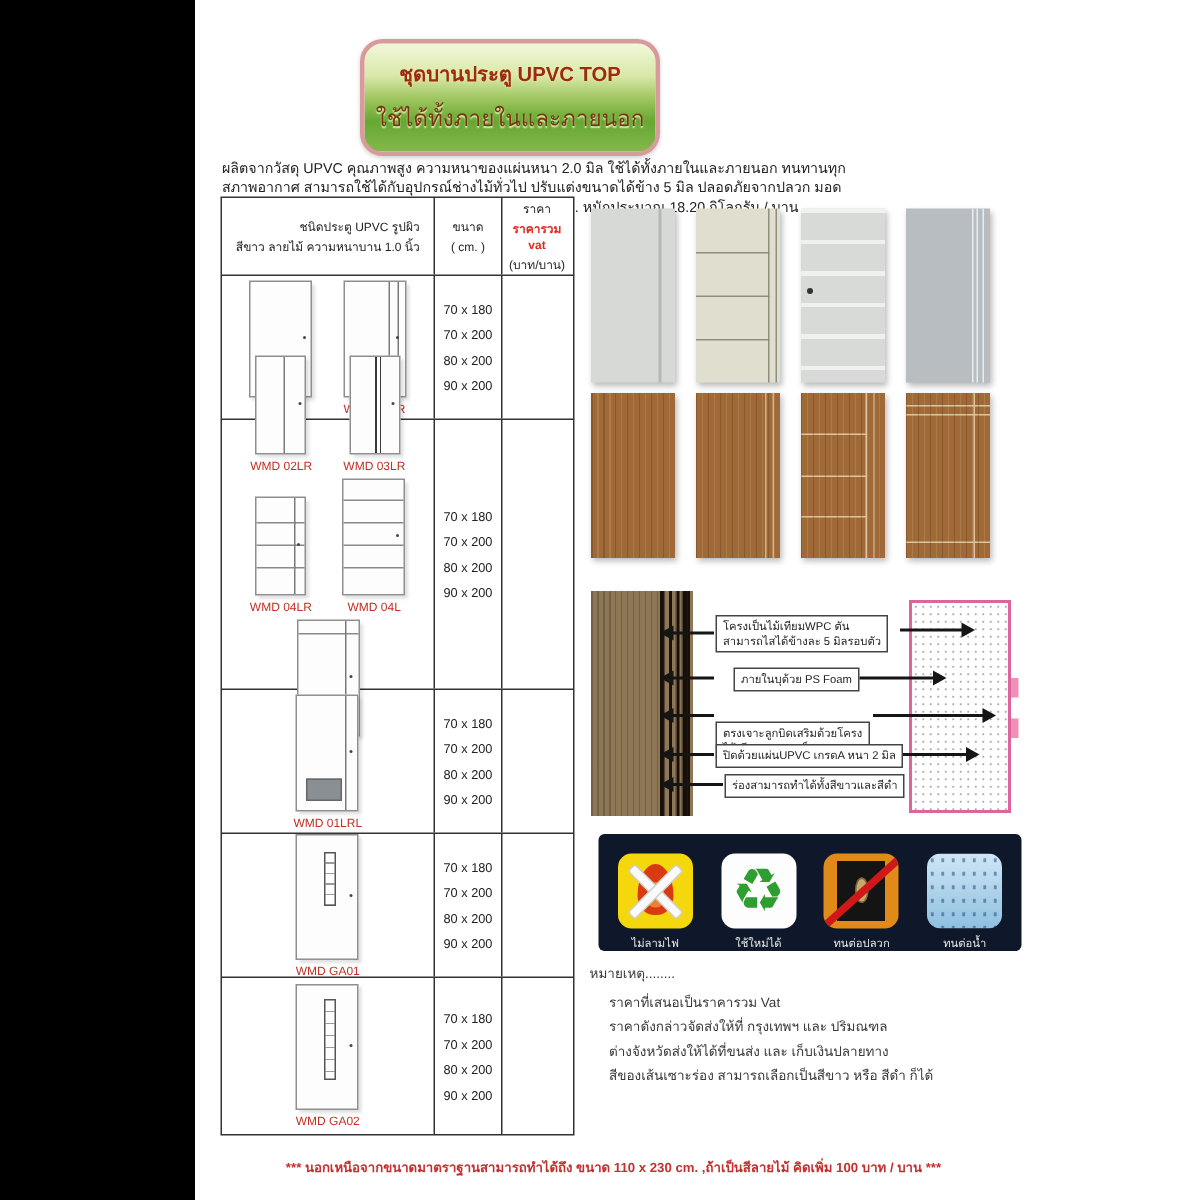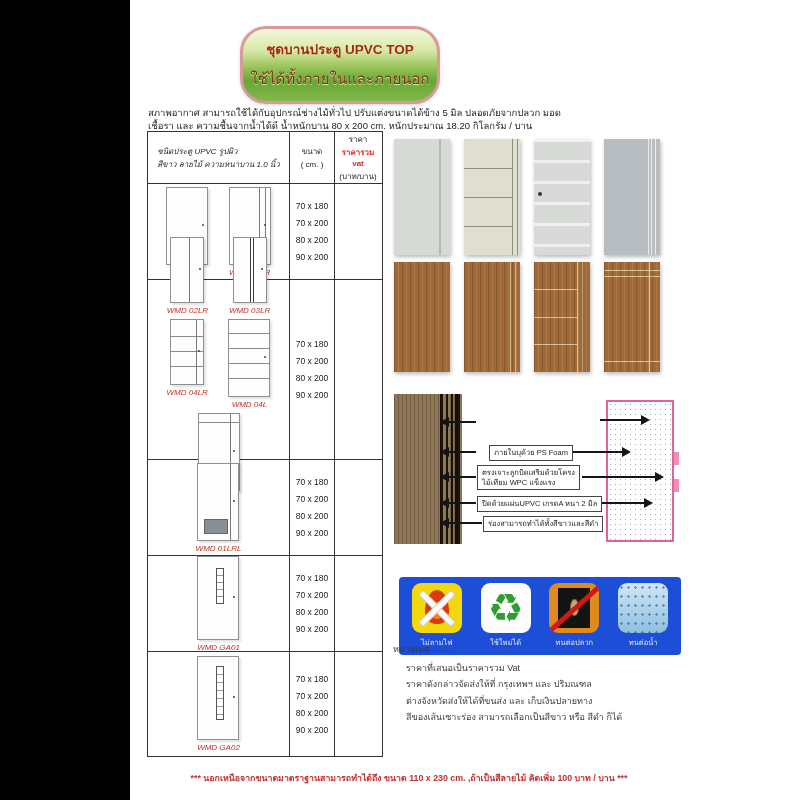--- a/index.html
+++ b/index.html
@@ -2,38 +2,38 @@
 <html><head>
 <meta charset="utf-8">
 <style>
   html,body{margin:0;padding:0;background:#fff;}
   .page{position:relative;width:800px;height:800px;background:#ffffff;overflow:hidden;
         font-family:"Liberation Sans","DejaVu Sans",sans-serif;color:#222;}
   .leftbar{position:absolute;left:0;top:0;width:130px;height:800px;background:#000;}
 
   
   .banner{position:absolute;left:240px;top:26px;width:194px;height:72px;border:3px solid #d89a9a;
-          border-radius:26px;text-align:center;
+          border-radius:15px;text-align:center;
           background:linear-gradient(to bottom,#f2f8da 0%,#d8e8a8 30%,#9cc55c 52%,#66a832 72%,#83b84c 100%);
           box-shadow:0 1px 3px rgba(0,0,0,.18);}
   .banner-title{margin-top:9px;font-size:13.5px;font-weight:bold;color:#9c2b15;text-shadow:0 0 2px #f5eea0;}
   .banner-sub{margin-top:7px;font-size:15px;font-weight:normal;color:#7a3510;text-shadow:0 1px 1px #e9f2c2;}
 
   
   .desc{position:absolute;left:148px;top:106px;width:540px;font-size:9.5px;line-height:13px;color:#222;}
   .dline{white-space:nowrap;}
 
   
   .dtable{position:absolute;left:147px;top:131px;width:234px;border:1px solid #333;background:#fff;}
   .trow{display:flex;border-top:1px solid #333;}
   .trow.thead{border-top:none;height:51px;}
   .r1{height:95px;} .r2{height:179px;} .r3{height:95px;} .r4{height:95px;} .r5{height:104px;}
   .cell{box-sizing:border-box;}
-  .c-door{width:141px;display:flex;flex-wrap:wrap;align-items:flex-start;justify-content:space-evenly;
-          align-content:center;padding:2px 1px;font-style:italic;}
+  .c-door{width:141px;display:flex;flex-wrap:wrap;align-items:flex-end;justify-content:space-evenly;
+          align-content:center;padding:2px 1px;}
   .c-size{width:45px;border-left:1px solid #333;display:flex;flex-direction:column;
           justify-content:center;align-items:center;gap:7px;}
   .c-price{width:47px;border-left:1px solid #333;}
   .th{flex-direction:column;justify-content:center;text-align:center;font-size:8px;line-height:11px;gap:2px;}
   .c-door.th{display:flex;} .c-price.th{display:flex;}
   .red{color:#e02a20;font-weight:bold;}
   .sz{font-size:8.5px;color:#222;}
 
   
   .doorwrap{display:flex;flex-direction:column;align-items:center;margin:2px 3px;}
@@ -98,36 +98,36 @@
         background-size:3px 100%,2px 100%,2px 100%,5px 100%;
         background-position:70% 0,79% 0,86% 0,97% 0;background-repeat:no-repeat;}
   .plank::before{content:'';position:absolute;inset:0;
         background:repeating-linear-gradient(90deg,rgba(50,35,15,.28) 0 1px,transparent 1px 4px);}
   .foam{position:absolute;left:606px;top:400px;width:64px;height:138px;border:2px solid #e0649c;
         background-color:#fff;background-image:radial-gradient(#a8adb5 .6px,transparent .8px);background-size:5px 5px;}
   .foam::before{content:'';position:absolute;right:-7px;top:36%;width:5px;height:13px;background:#f090b8;}
   .foam::after{content:'';position:absolute;right:-7px;top:56%;width:5px;height:13px;background:#f090b8;}
   .dlabel{position:absolute;background:#fff;border:1px solid #444;font-size:7.5px;line-height:9.5px;
         padding:2px 4px;color:#222;white-space:nowrap;z-index:3;}
-  .lb1{left:477px;top:410px;} .lb2{left:489px;top:445px;} .lb3{left:477px;top:465px;}
+  .lb1{left:477px;top:410px;} .lb2{left:489px;top:445px;} .lb3{left:477px;top:481px;}
   .lb4{left:477px;top:496px;} .lb5{left:483px;top:516px;}
   .arrow{position:absolute;height:2px;background:#151515;z-index:2;}
   .arrow.left::before{content:'';position:absolute;left:-8px;top:-4px;width:0;height:0;
         border:5px solid transparent;border-right:9px solid #151515;border-left:0;}
   .arrow.right::after{content:'';position:absolute;right:-8px;top:-4px;width:0;height:0;
         border:5px solid transparent;border-left:9px solid #151515;border-right:0;}
   .ar1l{left:448px;top:421px;width:28px;} .ar1r{left:600px;top:419px;width:42px;}
   .ar2l{left:448px;top:451px;width:28px;} .ar2r{left:557px;top:451px;width:66px;}
   .ar3l{left:448px;top:476px;width:28px;} .ar3r{left:582px;top:476px;width:74px;}
   .ar4l{left:448px;top:502px;width:28px;} .ar4r{left:601px;top:502px;width:44px;}
   .ar5l{left:448px;top:522px;width:34px;}
 
   
-  .badgebar{position:absolute;left:399px;top:556px;width:282px;height:78px;background:#1d4ed8;
-        border-radius:4px;display:flex;justify-content:space-evenly;align-items:flex-start;padding-top:6px;box-sizing:border-box;margin-top:21px;}
+  .badgebar{position:absolute;left:399px;top:556px;width:282px;height:78px;background:#0f172a;
+        border-radius:4px;display:flex;justify-content:space-evenly;align-items:flex-end;padding-top:6px;box-sizing:border-box;}
   .badge{display:flex;flex-direction:column;align-items:center;width:62px;}
   .bicon{position:relative;width:50px;height:50px;border-radius:9px;overflow:hidden;}
   .blabel{margin-top:3px;font-size:7.5px;color:#e8e8e8;white-space:nowrap;}
   .b1{background:#f4d70c;}
   .flame{position:absolute;left:13px;top:7px;width:24px;height:34px;background:#d93a10;
         border-radius:50% 50% 45% 45%/62% 62% 38% 38%;}
   .flame::before{content:'';position:absolute;left:6px;top:12px;width:12px;height:17px;background:#f08030;
         border-radius:50% 50% 45% 45%/62% 62% 38% 38%;}
   .cross{position:absolute;inset:0;}
   .cross::before,.cross::after{content:'';position:absolute;left:2px;right:2px;top:22px;height:5px;
@@ -157,20 +157,21 @@
 
 <div class="page">
   <div class="leftbar"></div>
 
   <div class="banner">
     <div class="banner-title">ชุดบานประตู UPVC TOP</div>
     <div class="banner-sub">ใช้ได้ทั้งภายในและภายนอก</div>
   </div>
 
   <div class="desc">
+      <div class="dline">ผลิตจากวัสดุ UPVC คุณภาพสูง ความหนาของแผ่นหนา 2.0 มิล   ใช้ได้ทั้งภายในและภายนอก ทนทานทุก</div>
       <div class="dline">สภาพอากาศ สามารถใช้ได้กับอุปกรณ์ช่างไม้ทั่วไป ปรับแต่งขนาดได้ข้าง 5 มิล ปลอดภัยจากปลวก มอด</div>
       <div class="dline">เชื้อรา และ ความชื้นจากน้ำได้ดี น้ำหนักบาน 80 x 200 cm. หนักประมาณ 18.20 กิโลกรัม / บาน</div>
     </div>
 
   <div class="dtable">
     <div class="trow thead">
       <div class="cell c-door th">
         <div>ชนิดประตู  UPVC รูปผิว</div>
         <div>สีขาว ลายไม้  ความหนาบาน 1.0 นิ้ว</div>
       </div>
@@ -373,20 +374,24 @@
     <div class="nhead">หมายเหตุ........</div>
     <div>
         <div class="nline">ราคาที่เสนอเป็นราคารวม Vat</div>
         <div class="nline">ราคาดังกล่าวจัดส่งให้ที่ กรุงเทพฯ และ ปริมณฑล</div>
         <div class="nline">ต่างจังหวัดส่งให้ได้ที่ขนส่ง และ เก็บเงินปลายทาง</div>
         <div class="nline">สีของเส้นเซาะร่อง สามารถเลือกเป็นสีขาว หรือ สีดำ ก็ได้</div>
       </div>
   </div>
 
   <div class="footnote">*** นอกเหนือจากขนาดมาตราฐานสามารถทำได้ถึง ขนาด 110 x 230 cm. ,ถ้าเป็นสีลายไม้ คิดเพิ่ม 100 บาท / บาน ***</div>
+<div class="dlabel lb1">
+      <div class="dll">โครงเป็นไม้เทียมWPC ตัน</div>
+      <div class="dll">สามารถไสได้ข้างละ 5 มิลรอบตัว</div>
+    </div>
     <div class="dlabel lb2">
       <div class="dll">ภายในบุด้วย PS Foam</div>
     </div>
     <div class="dlabel lb3">
       <div class="dll">ตรงเจาะลูกบิดเสริมด้วยโครง</div>
       <div class="dll">ไม้เทียม WPC แข็งแรง</div>
     </div>
     <div class="dlabel lb4">
       <div class="dll">ปิดด้วยแผ่นUPVC เกรดA หนา 2 มิล</div>
     </div>

